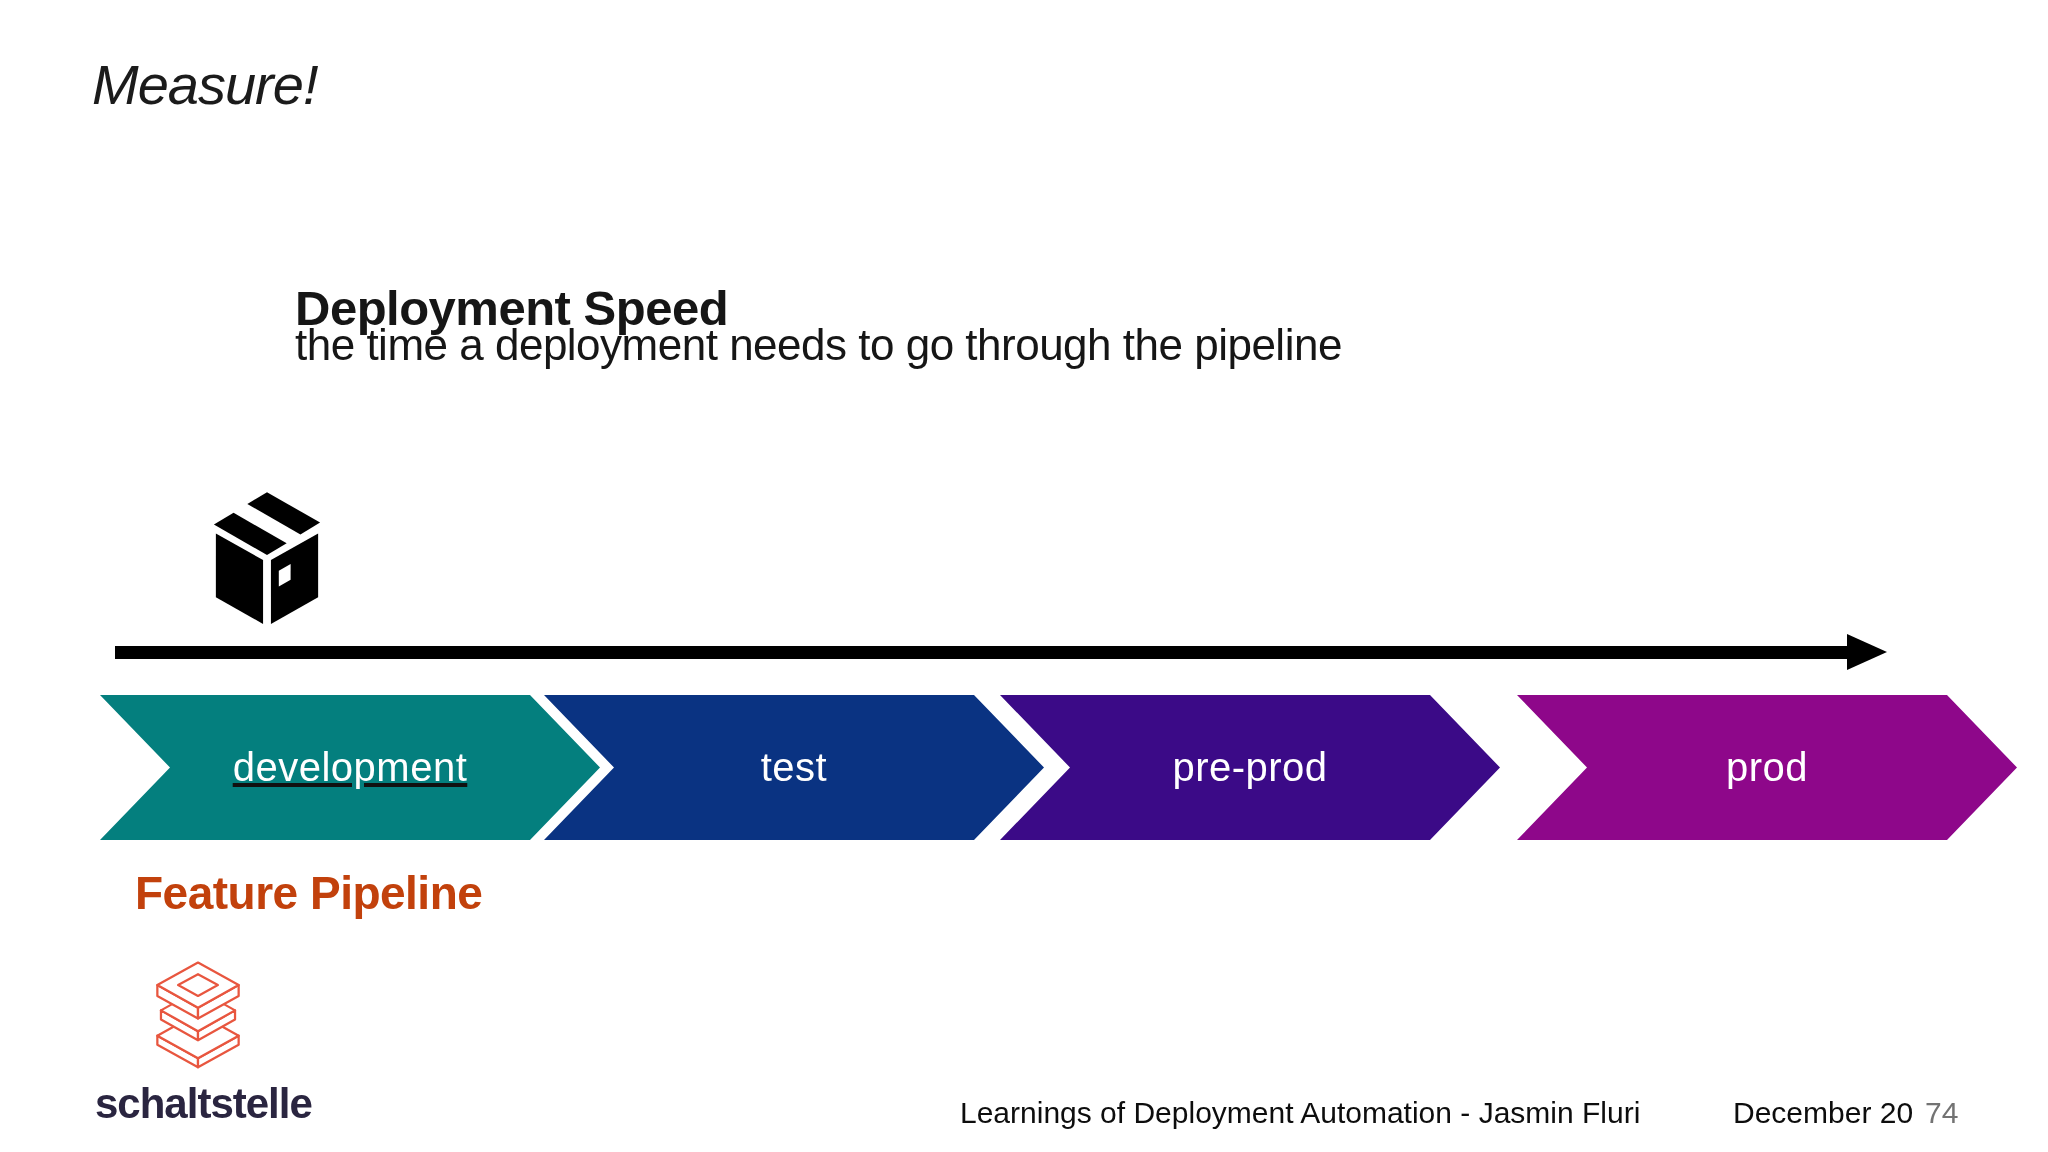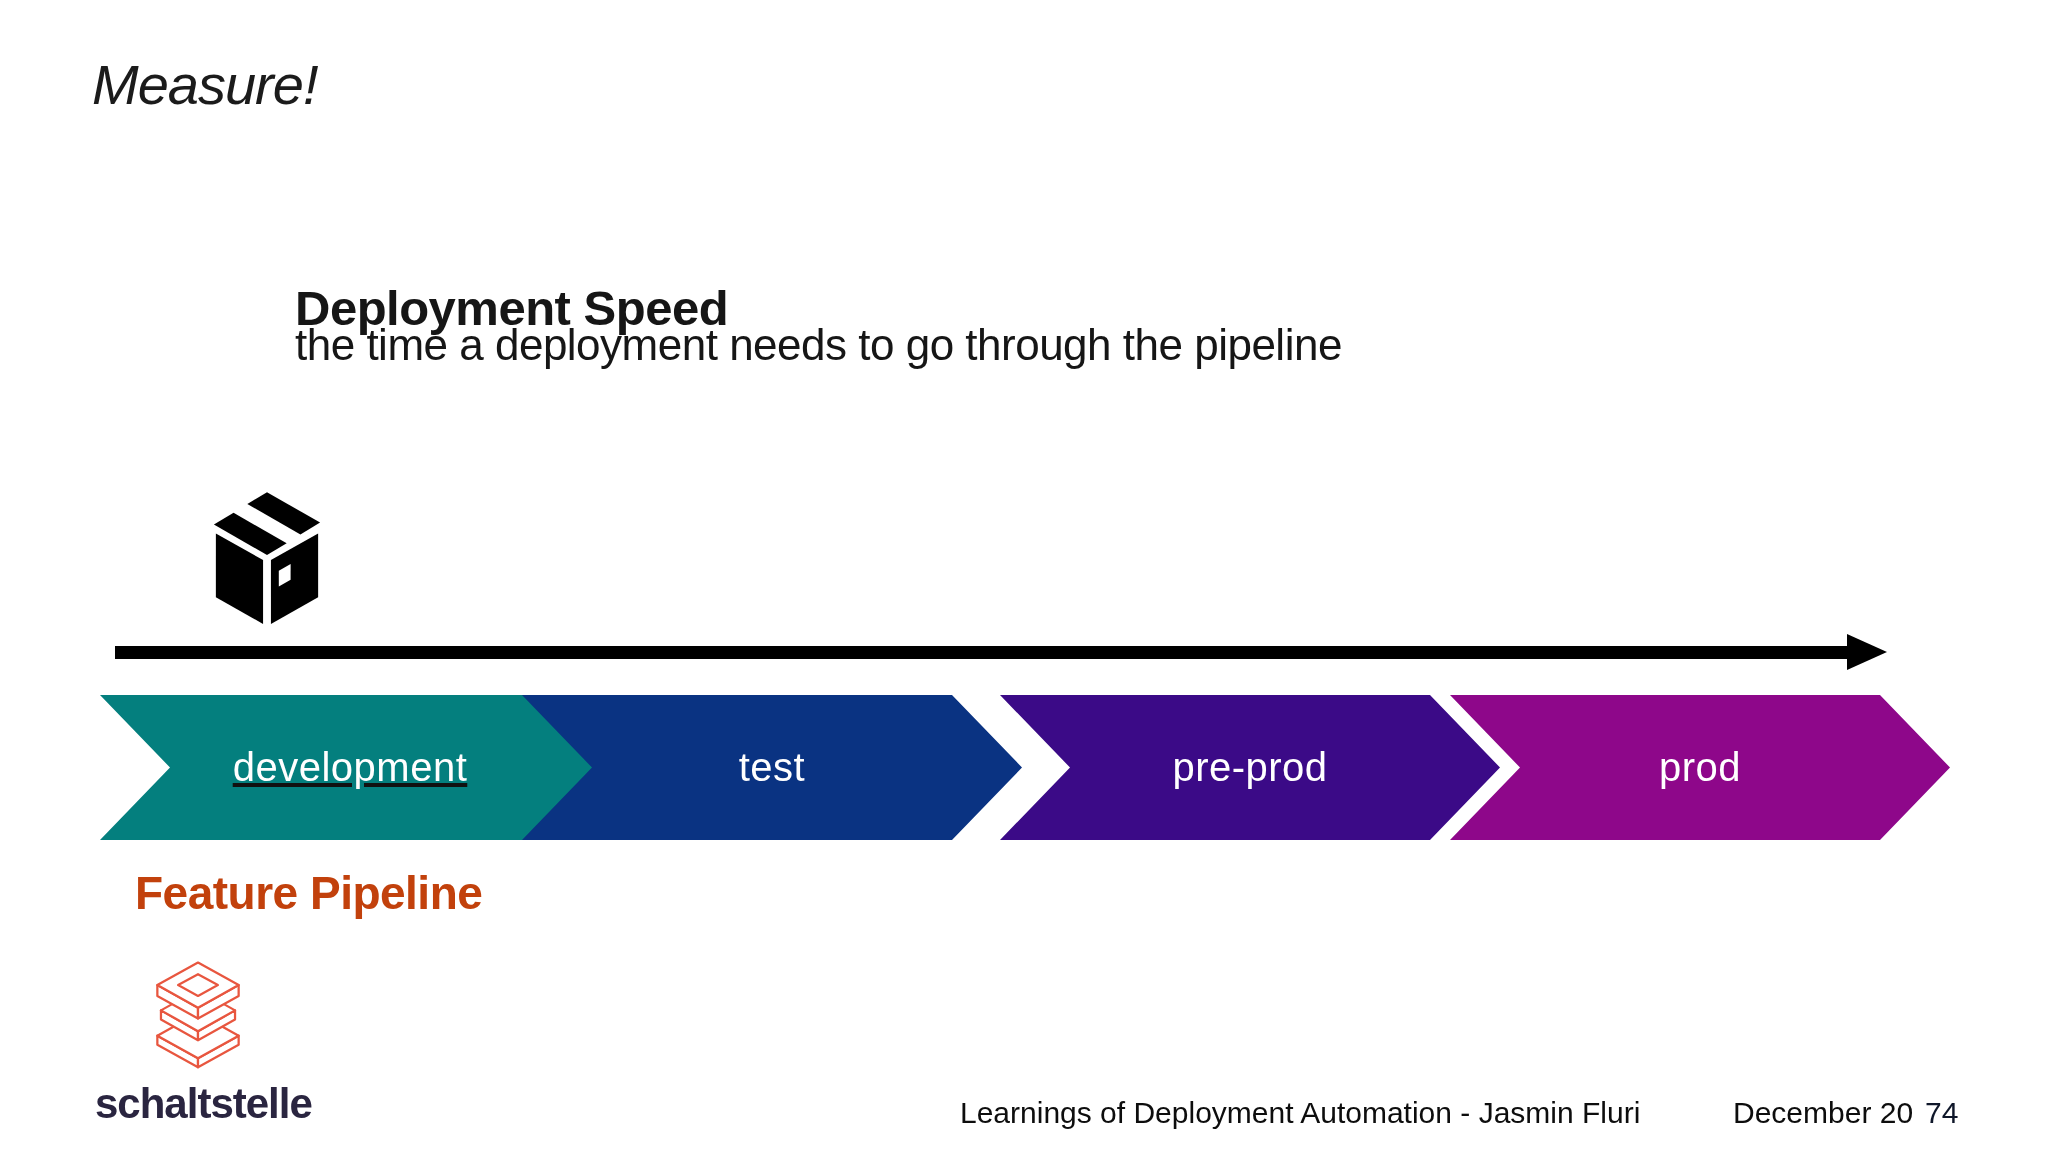--- a/index.html
+++ b/index.html
@@ -45,23 +45,23 @@
     position:absolute;top:695px;
     width:500px;height:145px;
     clip-path:polygon(0% 0%, 86% 0%, 100% 50%, 86% 100%, 0% 100%, 14% 50%);
     display:flex;align-items:center;justify-content:center;
   }
   .stage-label{
     color:#ffffff;font-size:40px;font-weight:400;
     letter-spacing:0.5px;
   }
   .stage-0{left:100px;text-decoration:underline;}
-  .stage-1{left:522px;text-align:right;}
+  .stage-1{left:544px;text-align:right;}
   .stage-2{left:1000px;}
-  .stage-3{left:1450px;}
+  .stage-3{left:1517px;}
   .pipeline-label{
     position:absolute;left:135px;top:866px;
     font-size:46px;font-weight:700;color:#c2410c;
     letter-spacing:-0.5px;
   }
   .logo-icon{
     position:absolute;left:142px;top:958px;
     width:112px;height:112px;
   }
   .logo-wordmark{
@@ -72,21 +72,21 @@
   .footer-title{
     position:absolute;left:960px;top:1096px;
     font-size:30px;color:#0d0d0d;
   }
   .footer-date{
     position:absolute;left:1733px;top:1096px;
     font-size:30px;color:#0d0d0d;
   }
   .footer-page{
     position:absolute;left:1925px;top:1096px;
-    font-size:30px;color:#0f172a;
+    font-size:30px;color:#737373;
   }
 </style>
 </head>
 <body>
 
 <div class="slide">
 
   <div class="slide-title">Measure!</div>
 
   <div class="heading">Deployment Speed</div>

